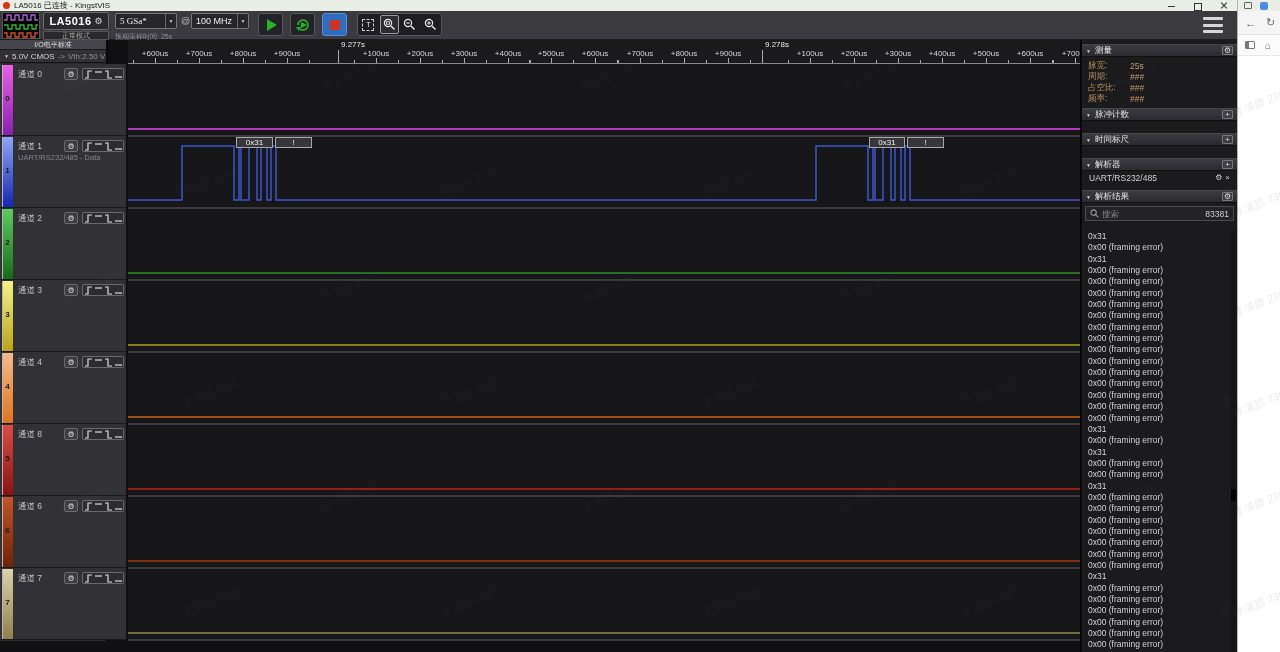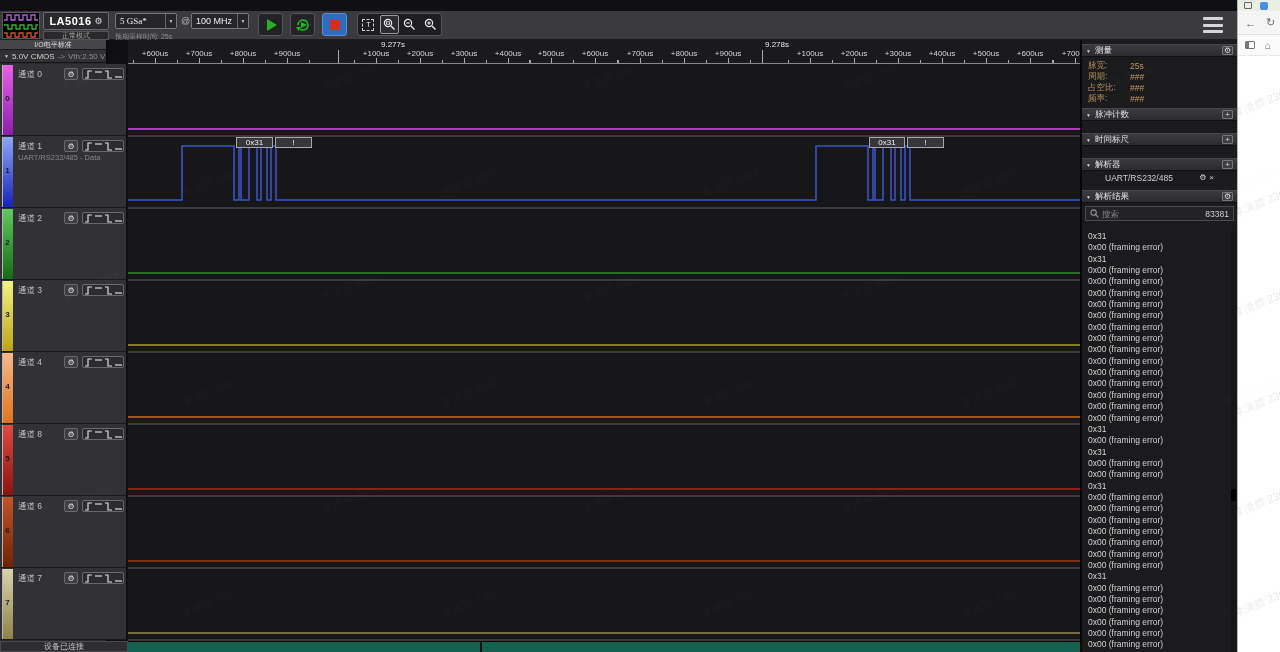--- a/index.html
+++ b/index.html
@@ -83,21 +83,21 @@
             border-left:2px solid #060608; }
   .sec-h { height:13px; background:linear-gradient(#3a3a3f,#2c2c30); border-top:1px solid #46464b; border-bottom:1px solid #101012;
            display:flex; align-items:center; padding:0 4px; gap:4px; }
   .sec-h .tri { font-size:5px; color:#cfcfcf; cursor:pointer; }
   .sec-h .st { font-size:8.5px; color:#e2e2e2; flex:1; }
   .mini-btn { width:11px; height:9px; background:#3e3e43; border:1px solid #77777c; border-radius:1px;
               color:#ddd; font-size:8px; line-height:7px; text-align:center; cursor:pointer; }
   .kv { display:flex; font-size:8.5px; height:11px; align-items:center; padding-left:6px; }
   .kv .k { width:42px; color:#b5905a; }
   .kv .v { color:#c09a60; }
-  .decoder-row { height:13px; display:flex; align-items:center; padding:0 23px; gap:3px; }
+  .decoder-row { height:13px; display:flex; align-items:center; padding:0 7px; gap:3px; }
   .decoder-row .dn { flex:1; font-size:8.5px; color:#d0d0d0; }
   .decoder-row .dx { color:#cfcfcf; font-size:8px; cursor:pointer; }
   .searchrow { height:15px; margin:3px 3px 2px 3px; background:#232327; border:1px solid #4a4a4f;
                display:flex; align-items:center; padding:0 4px; gap:3px; }
   .searchrow input { flex:1; background:transparent; border:none; outline:none; color:#cfcfcf; font-size:8.5px;
                      font-family:"Liberation Sans", sans-serif; width:60px; }
   .searchrow input::placeholder { color:#84848a; }
   .searchrow .cnt { font-size:8.5px; color:#cfcfcf; }
   .reslist { position:absolute; left:0; top:191px; bottom:0; width:153px; overflow:hidden; }
   .resrow { height:11.35px; font-size:8.5px; color:#d2d2d2; padding-left:6px; line-height:11.3px; white-space:nowrap; cursor:pointer; }
@@ -124,20 +124,29 @@
   .panel-ico::after { content:""; position:absolute; left:0; top:0; width:3px; height:6px; background:#777; }
   .nav .g { cursor:pointer; }
 
   .wm { position:absolute; font-size:11px; white-space:nowrap; transform:rotate(-22deg); pointer-events:none; }
 </style>
 </head>
 <body>
 
 <div id="stage">
 
+  <div class="titlebar">
+    <span class="app-ico"></span>
+    <span class="title">LA5016 已连接 - KingstVIS</span>
+    <span class="win-controls">
+      <span class="wc wc-min"></span>
+      <span class="wc wc-max"></span>
+      <span class="wc wc-close"></span>
+    </span>
+  </div>
 
   <div class="toolbar">
     <div class="logo">
       <svg width="36" height="25" viewBox="0 0 36 25">
         <polyline points="1,7 4,7 4,2 8,2 8,7 12,7 12,2 16,2 16,7 20,7 20,2 24,2 24,7 28,7 28,2 32,2 32,7 35,7" fill="none" stroke="#b35fe0" stroke-width="1.3"></polyline>
         <polyline points="1,12 5,12 5,16 9,16 9,12 13,12 13,16 17,16 17,12 21,12 21,16 25,16 25,12 29,12 29,16 33,16 33,12 35,12" fill="none" stroke="#35b535" stroke-width="1.3"></polyline>
         <polyline points="1,20 4,20 4,24 8,24 8,20 12,20 12,24 16,24 16,20 20,20 20,24 24,24 24,20 28,20 28,24 32,24 32,20 35,20" fill="none" stroke="#d55325" stroke-width="1.3"></polyline>
       </svg>
     </div>
     <div class="devbox">
@@ -527,21 +536,21 @@
         <div class="tick" style="left: 858px; height: 5px;"></div>
         <div class="tick" style="left: 880px; height: 3px;"></div>
         <div class="tick" style="left: 836px; height: 3px;"></div>
         <div class="mlabel" style="left: 902px;">+600us</div>
         <div class="tick" style="left: 902px; height: 5px;"></div>
         <div class="tick" style="left: 924px; height: 3px;"></div>
         <div class="tick" style="left: 880px; height: 3px;"></div>
         <div class="mlabel" style="left: 947px;">+700us</div>
         <div class="tick" style="left: 947px; height: 5px;"></div>
         <div class="tick" style="left: 925px; height: 3px;"></div>
-        <div class="Mlabel" style="left: 213px; margin-left: 40px;">9.277s</div>
+        <div class="Mlabel" style="left: 213px;">9.277s</div>
         <div class="tick" style="left: 210px; height: 13px;"></div>
         <div class="Mlabel" style="left: 637px;">9.278s</div>
         <div class="tick" style="left: 634px; height: 13px;"></div>
       </div>
     <svg id="wavesvg" width="952" height="577" viewBox="0 0 952 577">
         <line x1="0" x2="952" y1="72" y2="72" stroke="#5e5e62" stroke-width="1"></line>
         <line x1="0" x2="952" y1="144" y2="144" stroke="#5e5e62" stroke-width="1"></line>
         <line x1="0" x2="952" y1="216" y2="216" stroke="#5e5e62" stroke-width="1"></line>
         <line x1="0" x2="952" y1="288" y2="288" stroke="#5e5e62" stroke-width="1"></line>
         <line x1="0" x2="952" y1="360" y2="360" stroke="#5e5e62" stroke-width="1"></line>
@@ -665,26 +674,20 @@
         <div class="resrow">0x00 (framing error)</div>
         <div class="resrow">0x00 (framing error)</div>
         <div class="resrow">0x00 (framing error)</div>
         <div class="resrow">0x00 (framing error)</div>
       </div>
     <div class="vscroll">
       <div class="vthumb" style="top:258px;"></div>
     </div>
   </div>
 
-  <div class="statusbar">
-    <div class="status-left">设备已连接</div>
-    <div class="greenbar">
-      <span class="gdiv"></span>
-    </div>
-  </div>
 
   <div class="strip">
     <div class="tabs">
       <span class="tab-ico"></span>
       <span class="blue-ico"></span>
     </div>
     <div class="nav">
       <span class="g">←</span>
       <span class="g">↻</span>
     </div>

